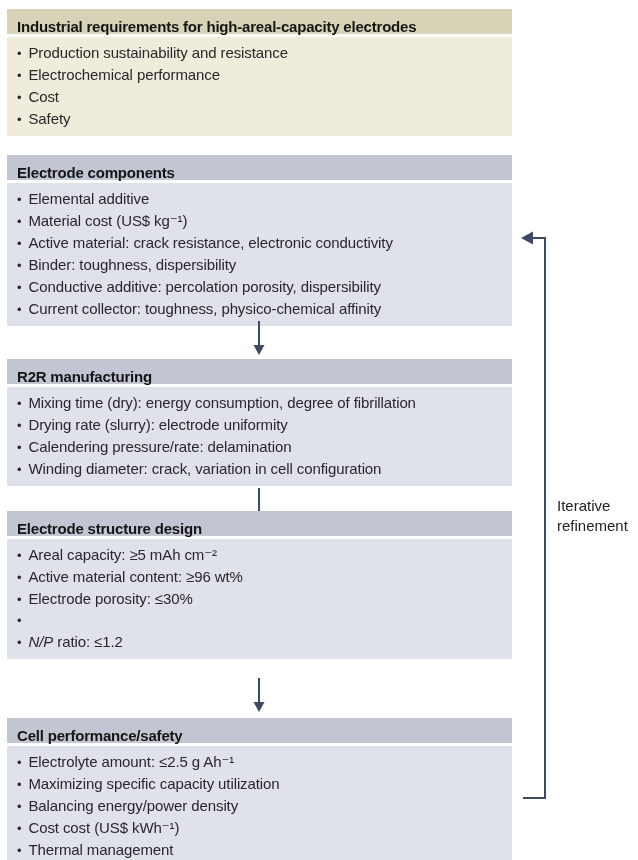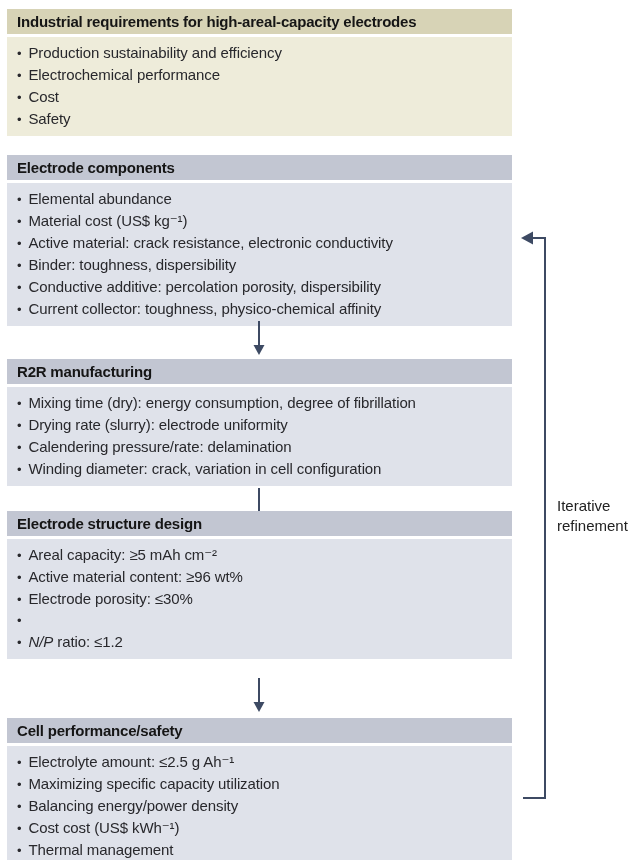--- a/index.html
+++ b/index.html
@@ -15,21 +15,21 @@
   html,body{margin:0;padding:0;background:#ffffff;}
   body{font-family:"Liberation Sans","DejaVu Sans",sans-serif;}
   #canvas{
     position:relative;
     width:638px;height:860px;
     background:#ffffff;
     overflow:hidden;
   }
   .box{position:absolute;left:7px;width:505px;}
   .box .hdr{
-    height:25px;display:flex;align-items:center;
+    height:25px;display:flex;align-items:flex-end;
     padding:0 10px;margin-bottom:3px;
   }
   .box h2{
     margin:0;font-size:15px;font-weight:bold;
     color:var(--title-text);letter-spacing:-0.2px;line-height:1;
   }
   .theme-tan .hdr{background:var(--tan-header);}
   .theme-tan .body{background:var(--tan-body);}
   .theme-gray .hdr{background:var(--gray-header);}
   .theme-gray .body{background:var(--gray-body);}
@@ -62,21 +62,21 @@
 
 <div id="canvas">
 
   <section class="box theme-tan" style="top:9px">
     <div class="hdr">
       <h2>Industrial requirements for high-areal-capacity electrodes</h2>
     </div>
     <ul class="body">
         <li>
           <span class="bullet">•</span>
-          <span class="txt">Production sustainability and efficiency</span>
+          <span class="txt">Production sustainability and resistance</span>
         </li>
         <li>
           <span class="bullet">•</span>
           <span class="txt">Electrochemical performance</span>
         </li>
         <li>
           <span class="bullet">•</span>
           <span class="txt">Cost</span>
         </li>
         <li>
@@ -86,21 +86,21 @@
       </ul>
   </section>
 
   <section class="box theme-gray" style="top:155px">
     <div class="hdr">
       <h2>Electrode components</h2>
     </div>
     <ul class="body">
         <li>
           <span class="bullet">•</span>
-          <span class="txt">Elemental abundance</span>
+          <span class="txt">Elemental additive</span>
         </li>
         <li>
           <span class="bullet">•</span>
           <span class="txt">Material cost (US$ kg⁻¹)</span>
         </li>
         <li>
           <span class="bullet">•</span>
           <span class="txt">Active material: crack resistance, electronic conductivity</span>
         </li>
         <li>

